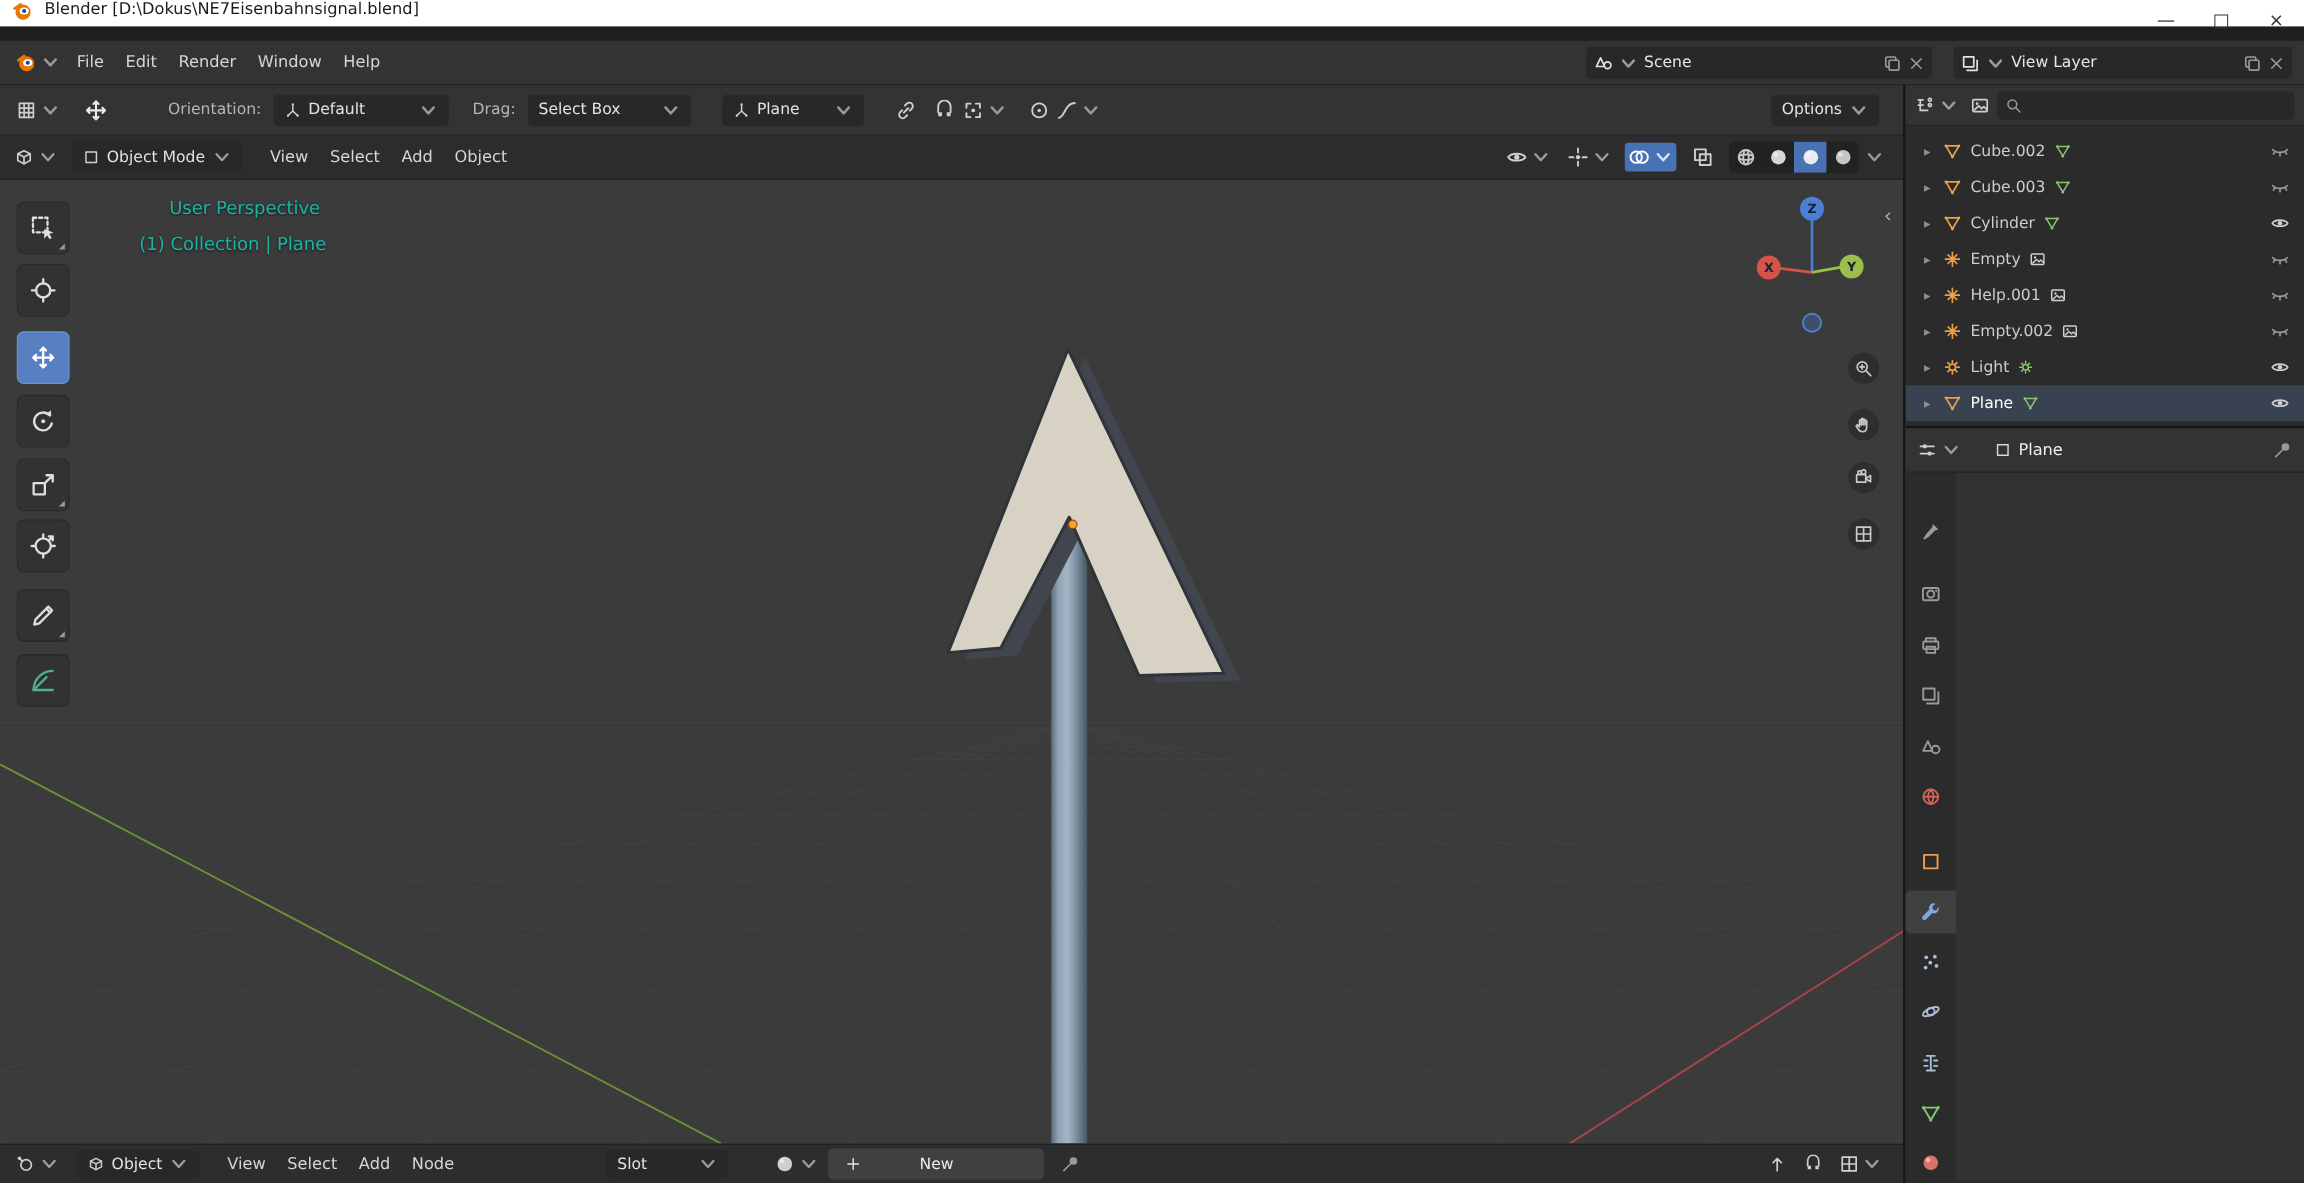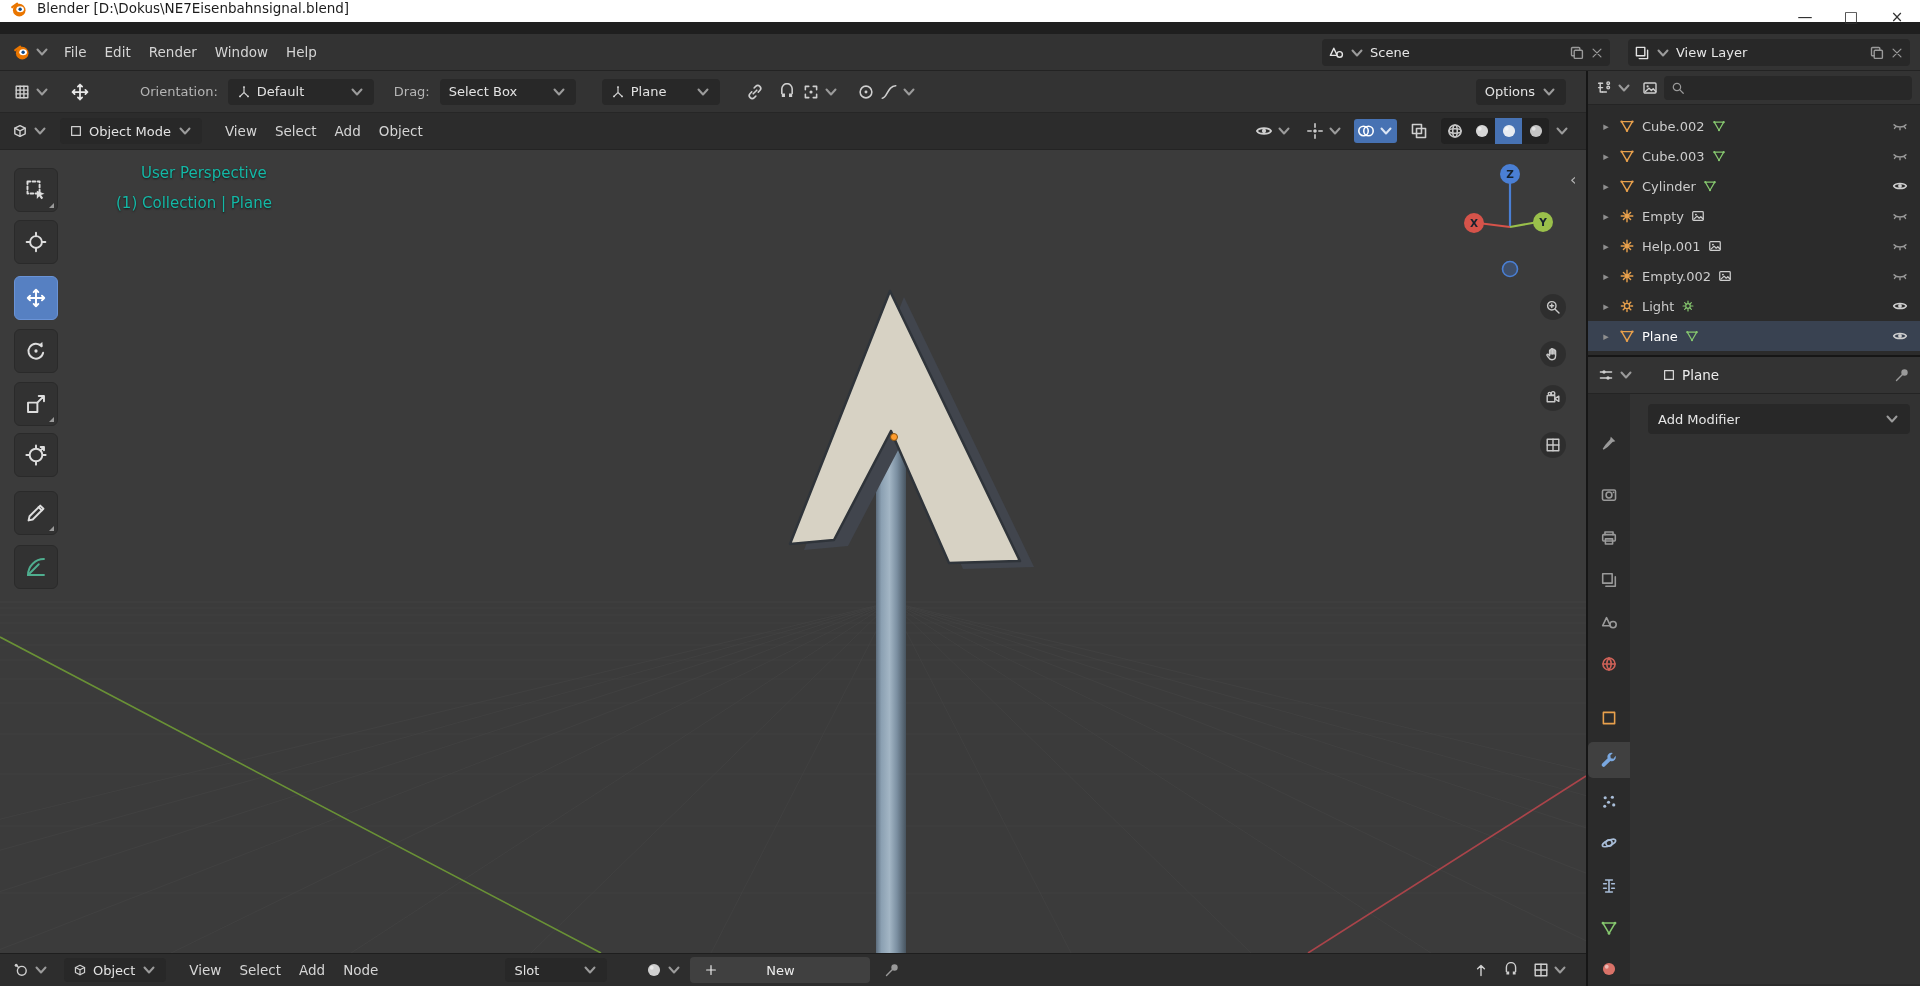--- a/index.html
+++ b/index.html
@@ -942,22 +942,16 @@
       <div class="ptab" style="top:553px">
           <svg class="ic i18 c-green">
             <use href="#sy-mesh"></use>
           </svg>
         </div>
       <div class="ptab" style="top:594px">
           <svg class="ic i18 c-mat">
             <use href="#sy-ball"></use>
           </svg>
         </div>
-      <div class="add-mod">
-        <span style="flex:1">Add Modifier</span>
-        <svg class="ic chv">
-            <use href="#sy-chev"></use>
-          </svg>
-      </div>
     </div>
   </div>
 
 </div>
 
 </body></html>

